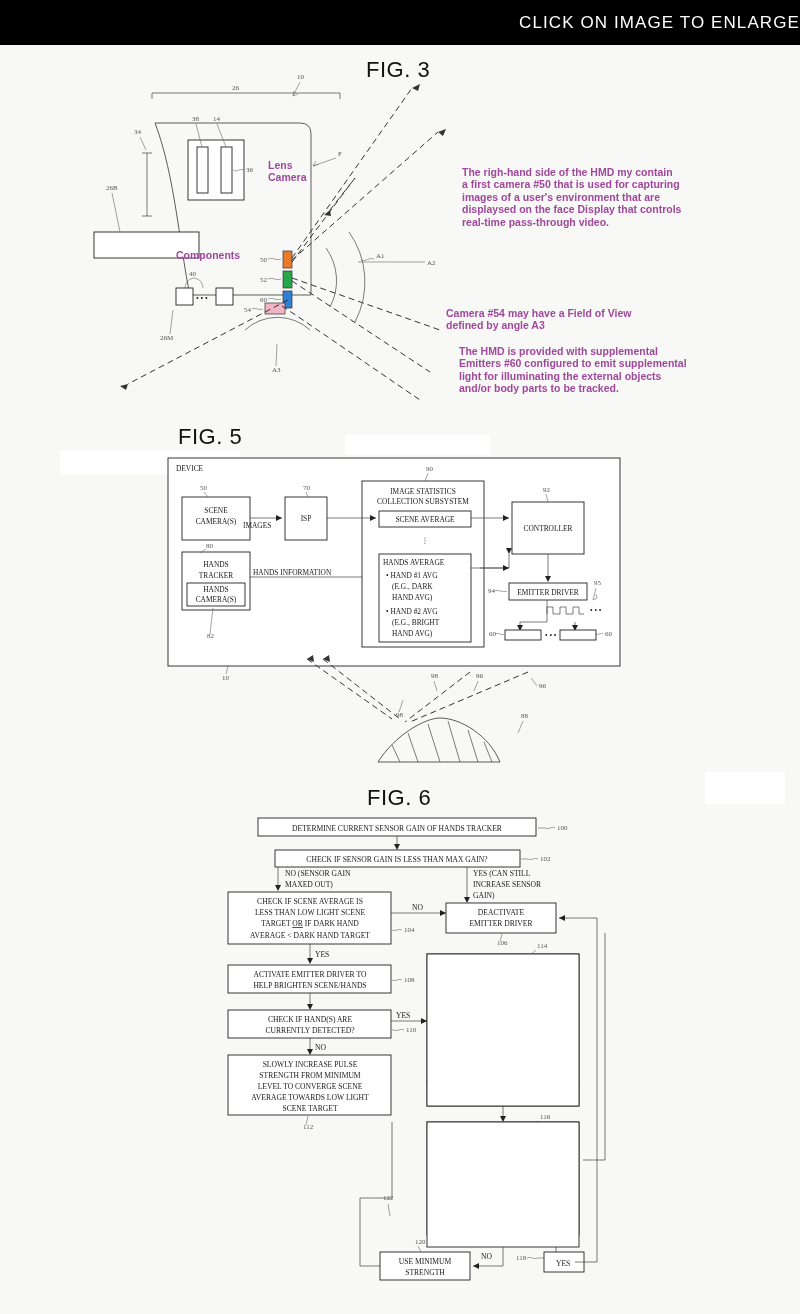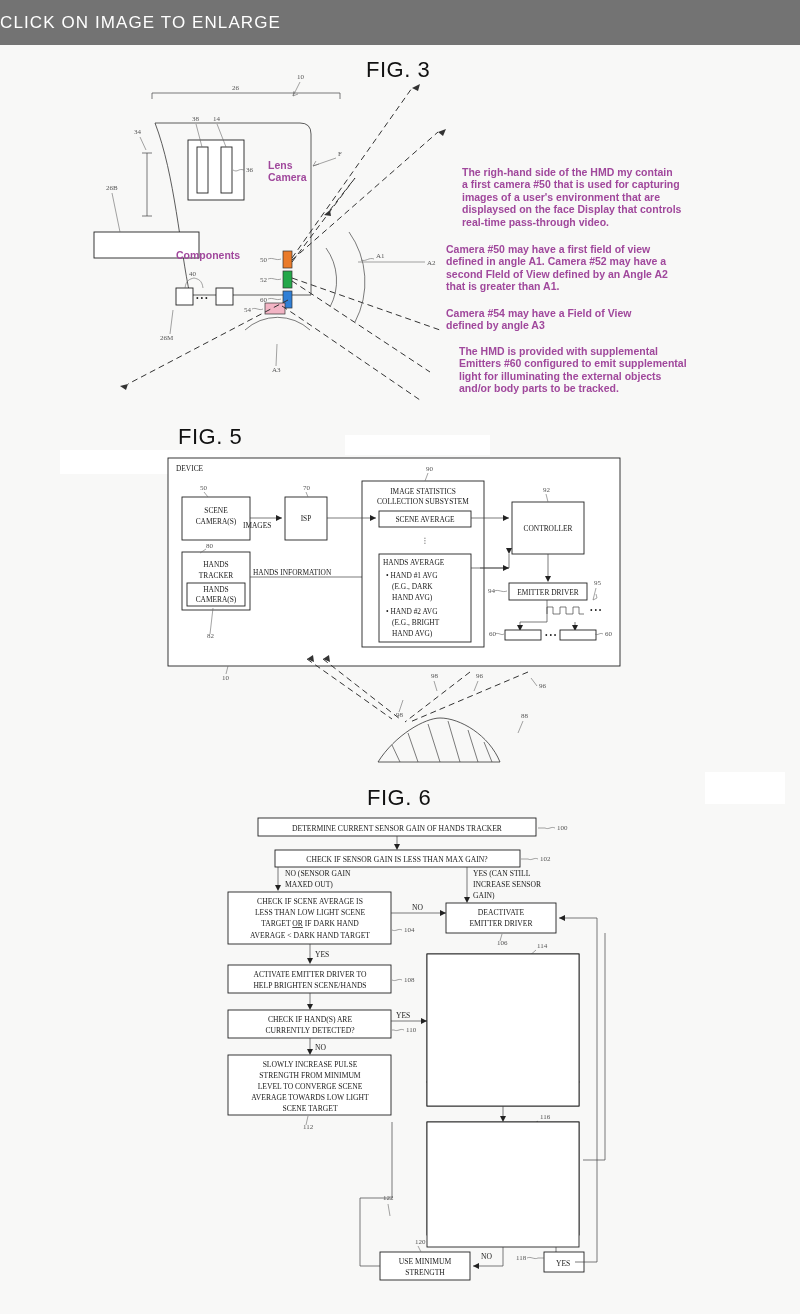--- a/index.html
+++ b/index.html
@@ -10,22 +10,22 @@
     font-family:"Liberation Serif", serif;
     color:#1a1a1a;
     overflow:hidden;
     position:relative;
   }
   .page{position:relative;width:800px;height:1314px;}
 
   
   .topbar{
     position:absolute;left:0;top:0;width:800px;height:45px;
-    background:#737373;
-    display:flex;align-items:center;justify-content:flex-start;
+    background:#000000;
+    display:flex;align-items:center;justify-content:flex-end;
   }
   .topbar-label{
     color:#ffffff;font-family:"Liberation Sans",sans-serif;
     font-size:17px;letter-spacing:1.1px;font-weight:300;
   }
 
   
   .figtitle{
     position:absolute;font-family:Liberation Sans, sans-serif;
     font-weight:400;font-size:22px;color:#111;letter-spacing:.5px;
@@ -144,26 +144,20 @@
   </div>
   <div style="position:absolute;left:176px;top:249px;" class="magtext">Components</div>
 
   <div style="position:absolute;left:446px;top:166px;width:270px;margin-left:16px;" class="magtext">
     <div>The righ-hand side of the HMD my contain</div>
     <div>a first camera #50 that is used for capturing</div>
     <div>images of a user's environment that are</div>
     <div>displaysed on the face Display that controls</div>
     <div>real-time pass-through video.</div>
   </div>
-  <div style="position:absolute;left:446px;top:243px;width:275px;" class="magtext">
-    <div>Camera #50 may have a first field of view</div>
-    <div>defined in angle A1. Camera #52 may have a</div>
-    <div>second FIeld of View defined by an Angle A2</div>
-    <div>that is greater than A1.</div>
-  </div>
   <div style="position:absolute;left:446px;top:307px;width:270px;" class="magtext">
     <div>Camera #54 may have a Field of View</div>
     <div>defined by angle A3</div>
   </div>
   <div style="position:absolute;left:459px;top:345px;width:275px;" class="magtext">
     <div>The HMD is provided with supplemental</div>
     <div>Emitters #60 configured to emit supplemental</div>
     <div>light for illuminating the external objects</div>
     <div>and/or body parts to be tracked.</div>
   </div>

